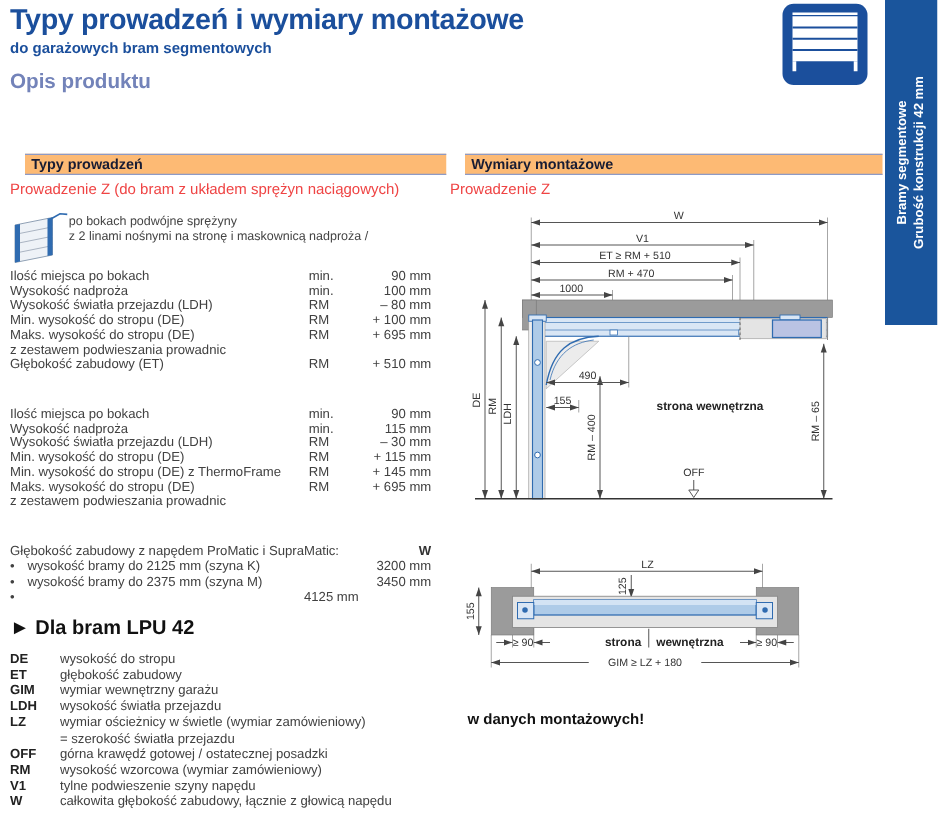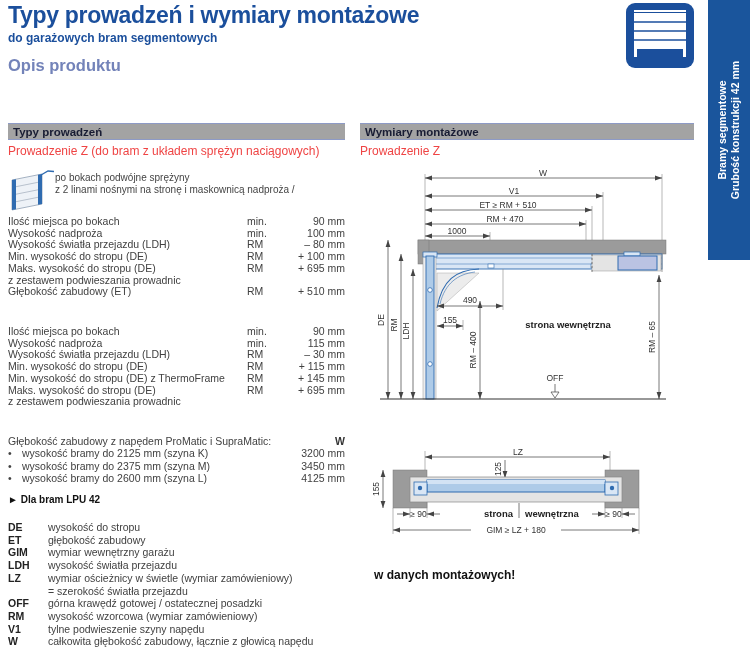--- a/index.html
+++ b/index.html
@@ -2,32 +2,32 @@
 <html><head>
 <meta charset="utf-8">
 <style>
   html,body{margin:0;padding:0;}
   body{width:750px;height:651px;position:relative;background:#fff;
        font-family:"Liberation Sans",sans-serif;color:#414141;overflow:hidden;}
   .abs{position:absolute;}
   .title{left:8px;top:2px;font-size:23px;font-weight:bold;color:#1b4f9c;letter-spacing:-0.3px;}
   .subtitle{left:8px;top:31px;font-size:12px;font-weight:bold;color:#1b4f9c;}
   .opis{left:8px;top:56px;font-size:16.5px;font-weight:bold;color:#7383b9;}
-  .bar{height:17px;background:#a3a3a3;border-top:1px solid #8d9ac6;border-bottom:1px solid #8d9ac6;
-       font-size:11.5px;font-weight:bold;color:#181c33;padding:2px 0 0 5px;box-sizing:border-box;}
+  .bar{height:17px;background:#fdba74;border-top:1px solid #8d9ac6;border-bottom:1px solid #8d9ac6;
+       font-size:11.5px;font-weight:bold;color:#181c33;padding:2px 0 0 5px;box-sizing:border-box;margin-left:12px;}
   .colhead{font-size:12px;font-weight:normal;color:#ef4444;}
   .intro-text{left:55px;top:172px;font-size:10px;line-height:11.8px;color:#444;}
   .spec{left:8px;width:337px;font-size:10.5px;color:#414141;}
   .spec .t{font-weight:bold;color:#111;font-size:11px;margin-bottom:2px;}
   .srow{display:grid;grid-template-columns:1fr 40px 58px;line-height:11.7px;}
   .srow .v{text-align:right;}
   .drow{display:grid;grid-template-columns:14px 1fr 58px;line-height:12.4px;}
   .dhead{display:grid;grid-template-columns:1fr 58px;line-height:12.4px;}
   .dhead .v,.drow .v{text-align:right;}
-  .lpu{left:8px;top:494px;font-size:10px;font-weight:bold;color:#111;}
+  .lpu{left:8px;top:494px;font-size:16px;font-weight:bold;color:#111;}
   .legend{left:8px;top:521px;width:340px;display:grid;grid-template-columns:40px 1fr;
           font-size:10.5px;line-height:12.7px;color:#414141;}
   .legend .a{font-weight:bold;color:#222;}
   .note{left:360px;top:568px;font-size:12px;font-weight:bold;color:#111;line-height:14.5px;}
   .note .ind{padding-left:14px;}
   .marker{color:#111;}
   .tab{left:708px;top:0;width:42px;height:260px;background:#1a559c;}
   .tab-text{position:absolute;width:260px;height:42px;left:50%;top:50%;
             transform:translate(-50%,-50%) rotate(-90deg);display:flex;flex-direction:column;
             align-items:center;justify-content:center;color:#fff;font-weight:bold;
@@ -165,21 +165,20 @@
       <span>wysokość bramy do 2125 mm (szyna K)</span>
       <span class="v">3200 mm</span>
     </div>
   <div class="drow">
       <span>•</span>
       <span>wysokość bramy do 2375 mm (szyna M)</span>
       <span class="v">3450 mm</span>
     </div>
   <div class="drow">
       <span>•</span>
-      <span>wysokość bramy do 2600 mm (szyna L)</span>
       <span class="v">4125 mm</span>
     </div>
 </div>
 
 <div class="abs lpu">
   <span class="marker">►</span>
   <span>Dla bram LPU 42</span>
 </div>
 
 <div class="abs legend">

